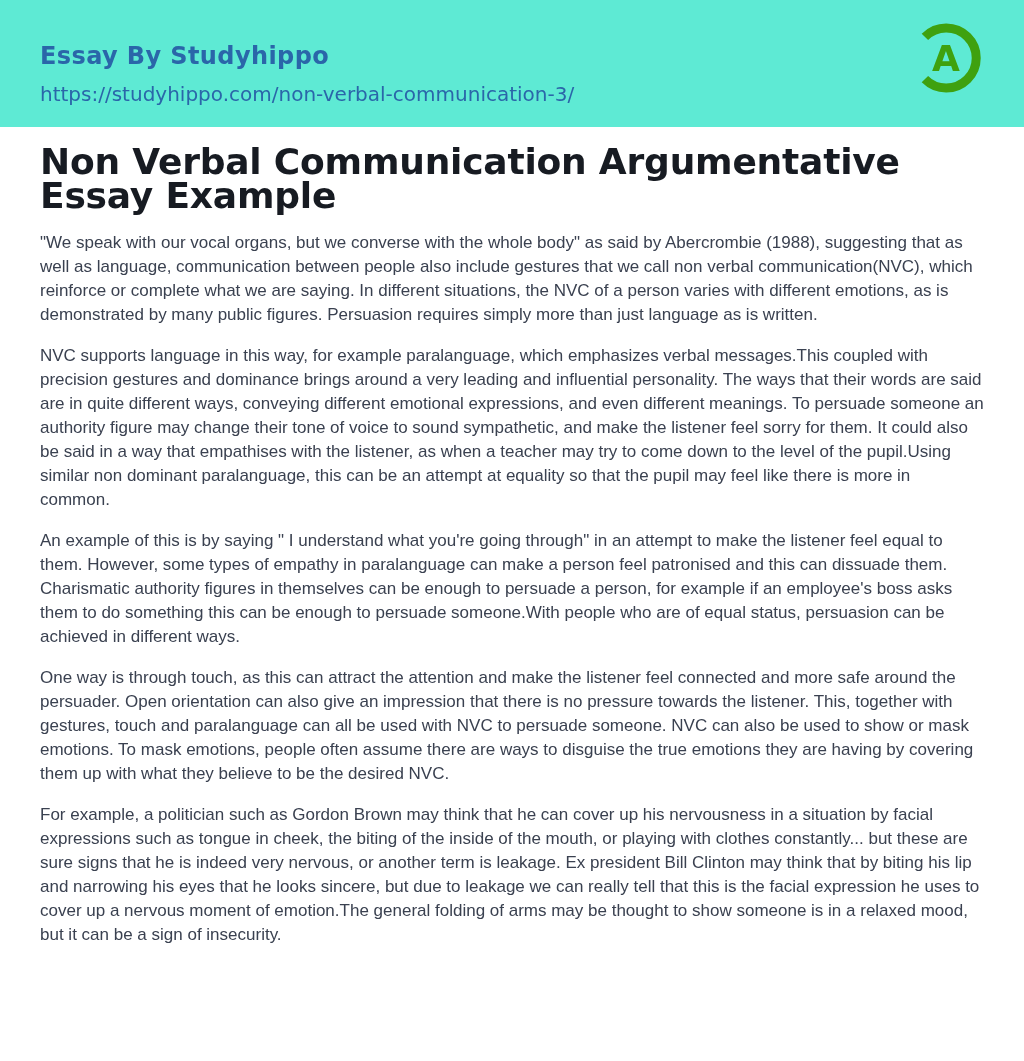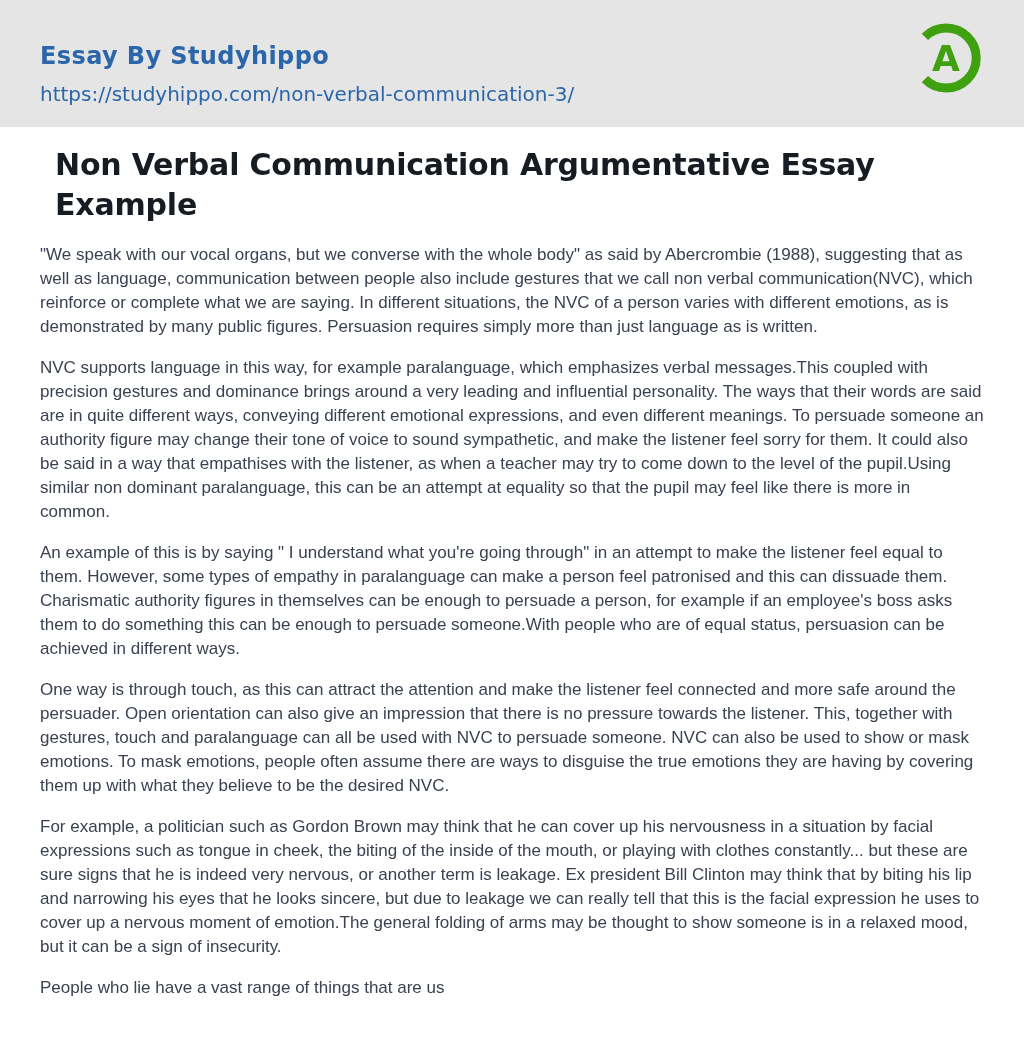--- a/index.html
+++ b/index.html
@@ -10,21 +10,21 @@
     background: #ffffff;
     font-family: "Liberation Sans", sans-serif;
     overflow: hidden;
   }
 
   
   .header {
     position: relative;
     width: 100%;
     height: 127px;
-    background: #e5e5e5;
+    background: #5eead4;
     padding: 0 40px;
   }
   .site-label {
     padding-top: 42px;
     font-family: "DejaVu Sans", sans-serif;
     font-size: 24px;
     font-weight: 700;
     letter-spacing: 0.4px;
     color: #2a66a9;
   }
@@ -43,24 +43,24 @@
     right: 38px;
     width: 80px;
     height: 80px;
   }
 
   
   .main {
     padding: 18px 40px 0 40px;
   }
   .article-title {
-    margin: 0 0 18px 15px;
+    margin: 0 0 18px 0;
     font-family: "DejaVu Sans", sans-serif;
-    font-size: 30px;
-    line-height: 40px;
+    font-size: 36px;
+    line-height: 34px;
     font-weight: 700;
     letter-spacing: -0.2px;
     color: #171b22;
   }
   .essay-paragraph {
     margin: 0 0 17px 0;
     font-family: "Liberation Sans", sans-serif;
     font-size: 17px;
     line-height: 24px;
     font-weight: 400;
@@ -82,14 +82,13 @@
 </div>
 
 <div class="main">
   <h1 class="article-title">Non Verbal Communication Argumentative Essay Example</h1>
 
   <p class="essay-paragraph">"We speak with our vocal organs, but we converse with the whole body" as said by Abercrombie (1988), suggesting that as well as language, communication between people also include gestures that we call non verbal communication(NVC), which reinforce or complete what we are saying. In different situations, the NVC of a person varies with different emotions, as is demonstrated by many public figures. Persuasion requires simply more than just language as is written.</p>
   <p class="essay-paragraph">NVC supports language in this way, for example paralanguage, which emphasizes verbal messages.This coupled with precision gestures and dominance brings around a very leading and influential personality. The ways that their words are said are in quite different ways, conveying different emotional expressions, and even different meanings. To persuade someone an authority figure may change their tone of voice to sound sympathetic, and make the listener feel sorry for them. It could also be said in a way that empathises with the listener, as when a teacher may try to come down to the level of the pupil.Using similar non dominant paralanguage, this can be an attempt at equality so that the pupil may feel like there is more in common.</p>
   <p class="essay-paragraph">An example of this is by saying " I understand what you're going through" in an attempt to make the listener feel equal to them. However, some types of empathy in paralanguage can make a person feel patronised and this can dissuade them. Charismatic authority figures in themselves can be enough to persuade a person, for example if an employee's boss asks them to do something this can be enough to persuade someone.With people who are of equal status, persuasion can be achieved in different ways.</p>
   <p class="essay-paragraph">One way is through touch, as this can attract the attention and make the listener feel connected and more safe around the persuader. Open orientation can also give an impression that there is no pressure towards the listener. This, together with gestures, touch and paralanguage can all be used with NVC to persuade someone. NVC can also be used to show or mask emotions. To mask emotions, people often assume there are ways to disguise the true emotions they are having by covering them up with what they believe to be the desired NVC.</p>
   <p class="essay-paragraph">For example, a politician such as Gordon Brown may think that he can cover up his nervousness in a situation by facial expressions such as tongue in cheek, the biting of the inside of the mouth, or playing with clothes constantly... but these are sure signs that he is indeed very nervous, or another term is leakage. Ex president Bill Clinton may think that by biting his lip and narrowing his eyes that he looks sincere, but due to leakage we can really tell that this is the facial expression he uses to cover up a nervous moment of emotion.The general folding of arms may be thought to show someone is in a relaxed mood, but it can be a sign of insecurity.</p>
-  <p class="essay-paragraph">People who lie have a vast range of things that are us</p>
 </div>
 
 </body></html>

